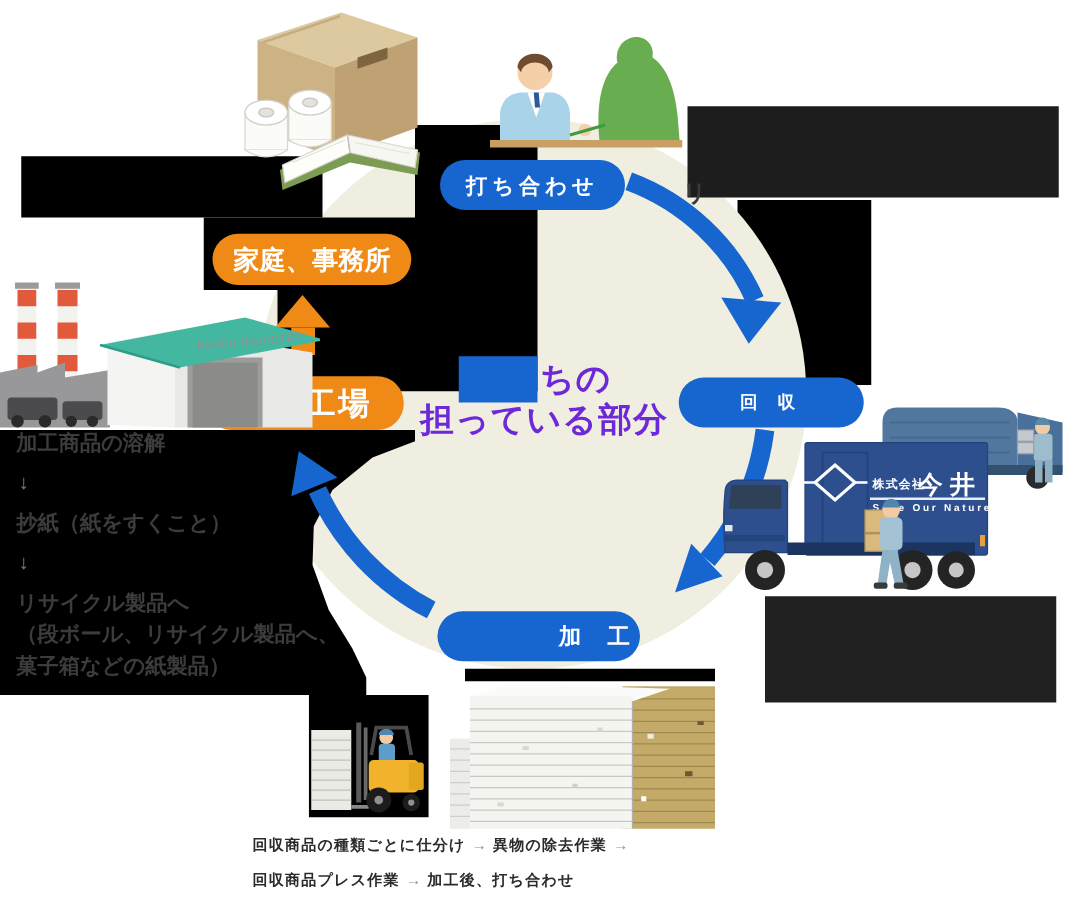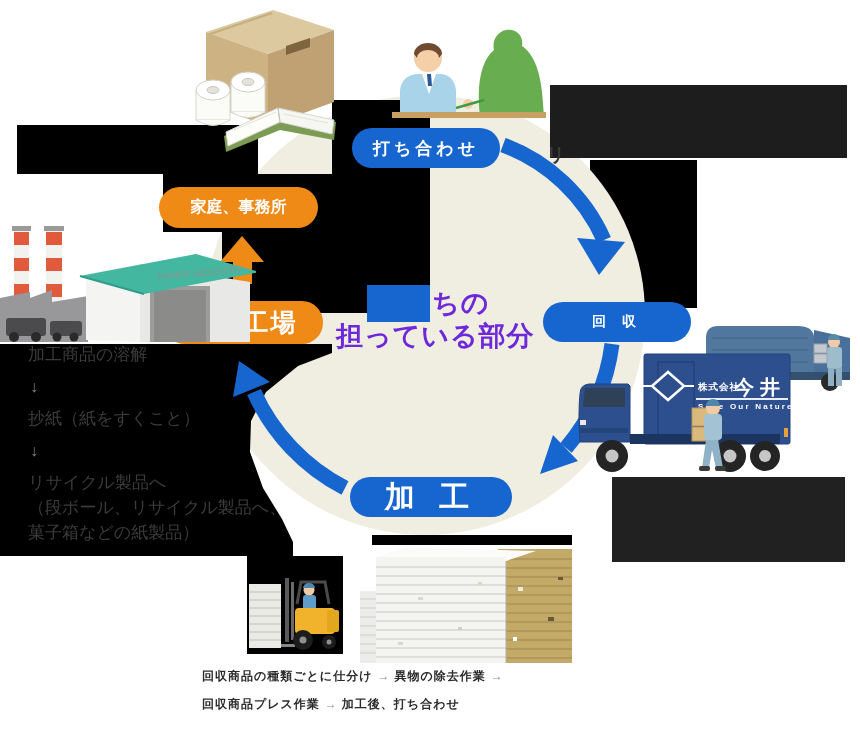--- a/index.html
+++ b/index.html
@@ -11,31 +11,31 @@
   
   .circle{left:205px;top:95px;width:440px;height:440px;border-radius:50%;background:#f0eee1;}
   svg.layer{position:absolute;left:0;top:0;pointer-events:none;}
   
   .pill{position:absolute;display:flex;align-items:center;justify-content:center;
         color:#fff;font-weight:bold;border-radius:21px;white-space:nowrap;}
   .pill.blue{background:#1766d0;}
   .pill.orange{background:#ef8a17;}
   .pill-meeting{left:352px;top:128px;width:148px;height:40px;font-size:17px;letter-spacing:4px;}
   .pill-collection{left:543px;top:302px;width:148px;height:40px;font-size:14px;letter-spacing:6px;}
-  .pill-processing{left:350px;top:477px;width:162px;height:40px;font-size:30px;letter-spacing:8px;}
-  .pill-home{left:159px;top:187px;width:159px;height:41px;font-size:16px;}
+  .pill-processing{left:350px;top:489px;width:162px;height:40px;font-size:18px;letter-spacing:8px;justify-content:flex-end;}
+  .pill-home{left:170px;top:187px;width:159px;height:41px;font-size:21px;}
   .pill-mill{left:164px;top:301px;width:159px;height:43px;font-size:25px;letter-spacing:2px;}
   
   .center-blue-rect{left:367px;top:285px;width:63px;height:37px;background:#1766d0;}
   .center-line{position:absolute;color:#6d28d9;font-weight:bold;font-size:27px;white-space:nowrap;letter-spacing:1px;}
   .center-l1{left:432px;top:285px;}
   .center-l2{left:336px;top:318px;}
   .partial-char{position:absolute;left:546px;top:142px;font-size:19px;font-weight:bold;color:#3a3a3a;}
   
-  .left-block{left:13px;top:342px;width:290px;color:#3c3c3c;font-weight:normal;font-size:17px;line-height:25px;margin-left:15px;}
+  .left-block{left:13px;top:342px;width:290px;color:#3c3c3c;font-weight:bold;font-size:17px;line-height:25px;}
   .left-block .dn{color:#828282;font-size:16px;margin:7px 0 7px 2px;}
   .left-block .st{margin-bottom:7px;}
   
   .bottom-block{left:202px;top:662px;width:520px;color:#2b2b2b;font-weight:bold;
                 font-size:12px;line-height:28px;letter-spacing:1px;white-space:nowrap;}
   .bottom-block .ar{color:#8d8d8d;margin:0 5px;letter-spacing:0;}
 </style>
 </head>
 <body>
 

